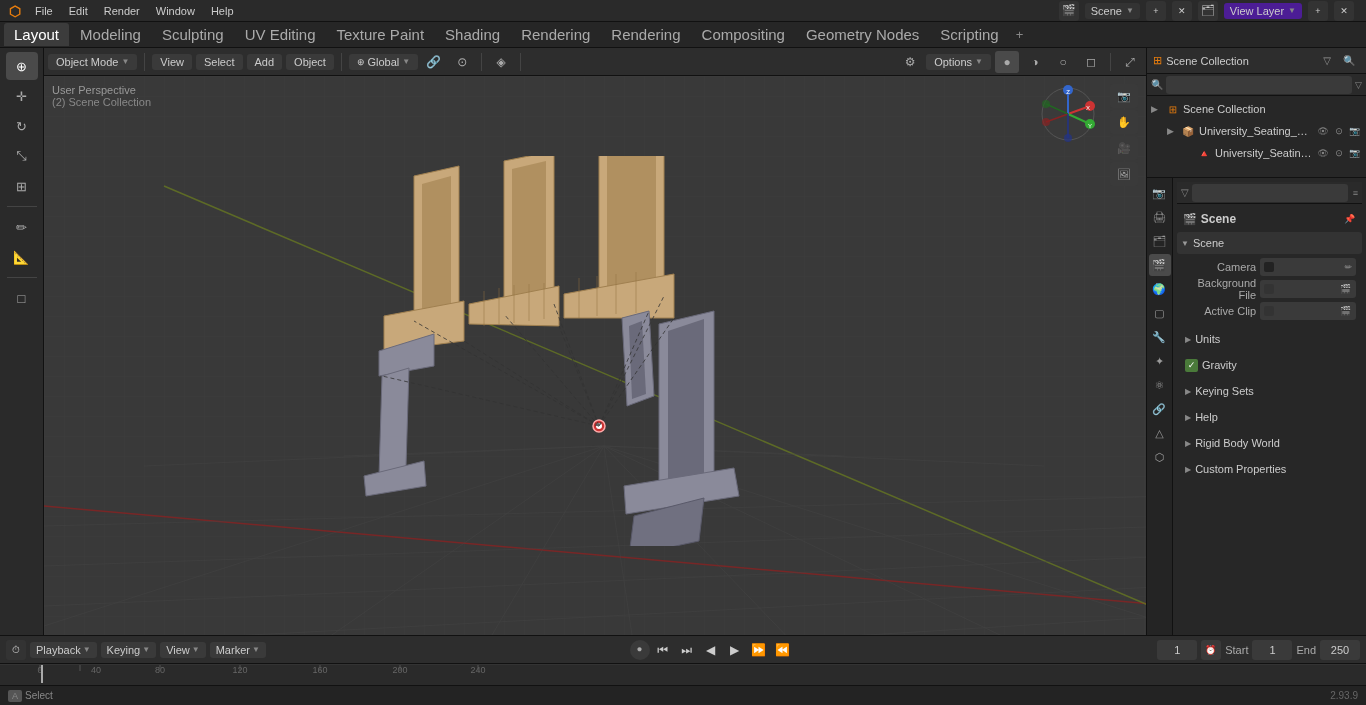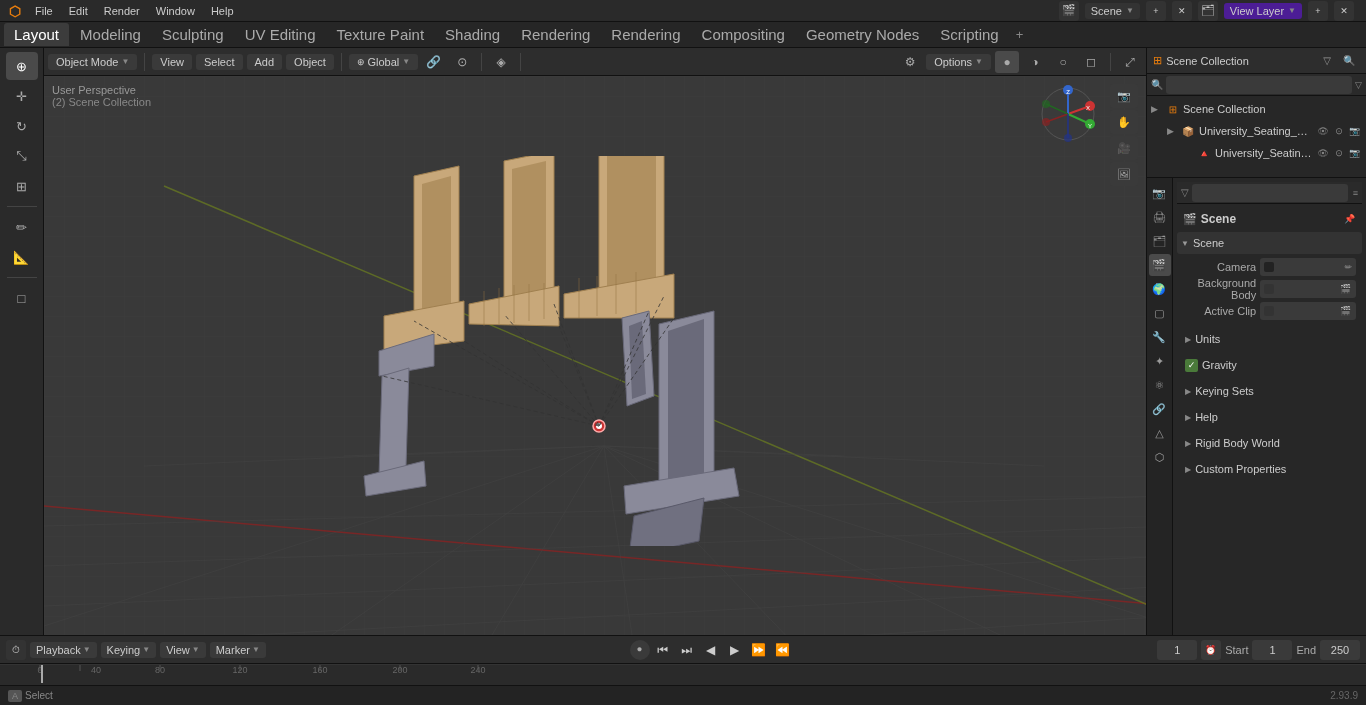--- a/index.html
+++ b/index.html
@@ -925,21 +925,21 @@
                 <div class="prop-row">
                   <div class="prop-label">Camera</div>
                   <div class="prop-value">
                     <div class="prop-color-dot" style="background:#222;"></div>
                     <span style="flex:1;font-size:10px;color:#aaa;"></span>
                     <span class="prop-edit-icon">✏</span>
                   </div>
                 </div>
 
                 <div class="prop-row">
-                  <div class="prop-label">Background Body</div>
+                  <div class="prop-label">Background File</div>
                   <div class="prop-value">
                     <div class="prop-color-dot" style="background:#333;"></div>
                     <span style="flex:1;font-size:10px;color:#666;"></span>
                     <span class="prop-edit-icon">🎬</span>
                   </div>
                 </div>
 
                 <div class="prop-row">
                   <div class="prop-label">Active Clip</div>
                   <div class="prop-value">

